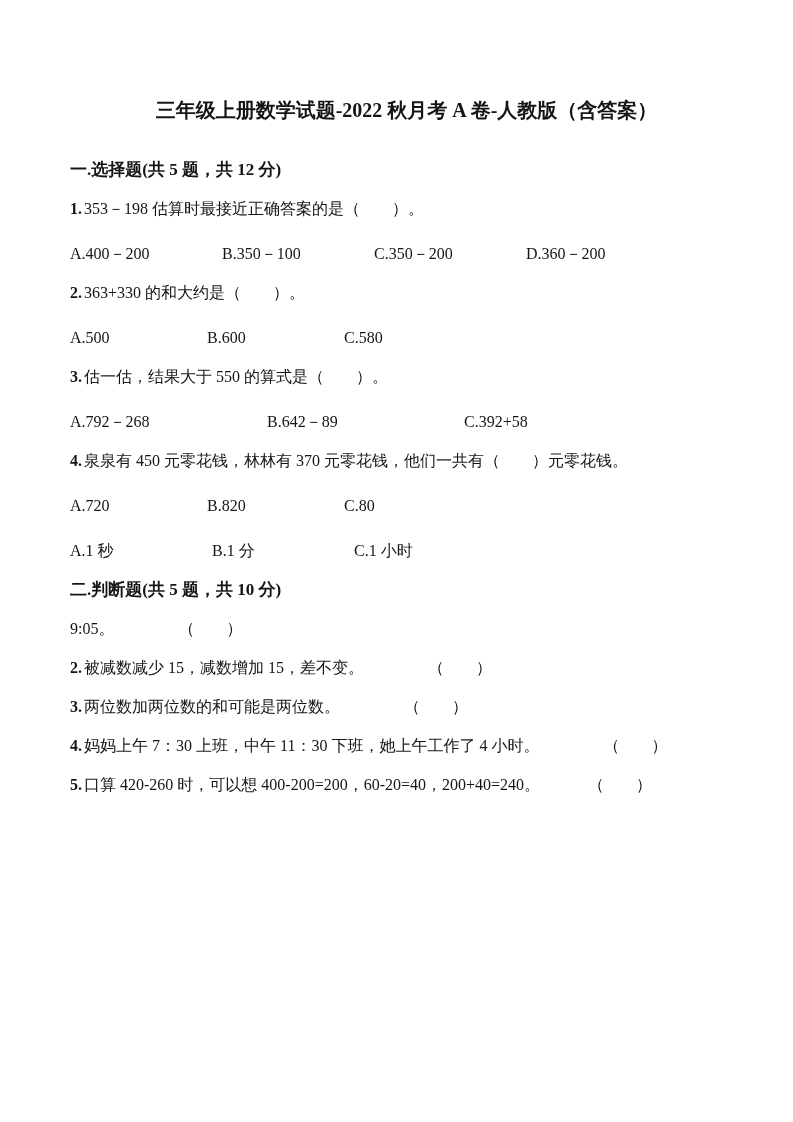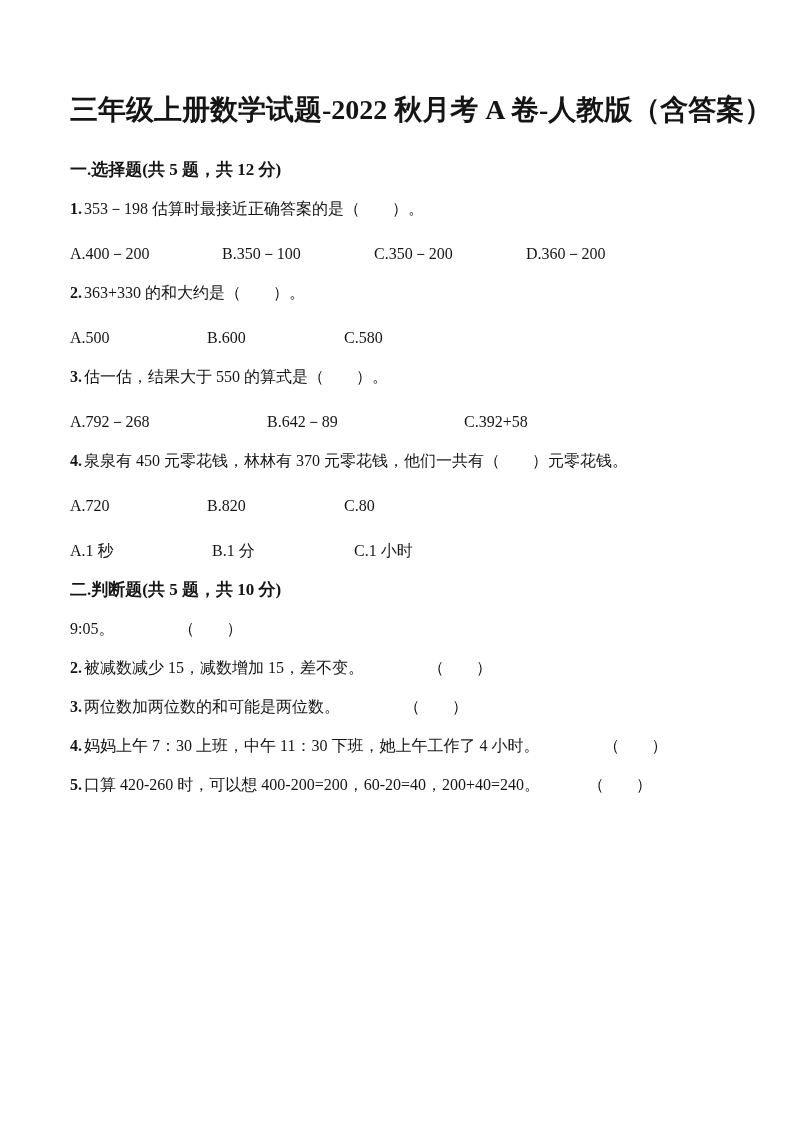--- a/index.html
+++ b/index.html
@@ -16,21 +16,21 @@
   }
   .page {
     box-sizing: border-box;
     width: 793px;
     height: 1122px;
     padding: 92px 50px 0 70px;
     background: #ffffff;
   }
   h1.doc-title {
     margin: 0 0 29px 0;
-    font-size: 28px;
+    font-size: 20px;
     line-height: 36px;
     font-weight: 700;
     text-align: center;
     white-space: nowrap;
     letter-spacing: 0px;
   }
   h2.sec-head {
     margin: 0 0 14px 0;
     font-size: 17px;
     line-height: 25px;

